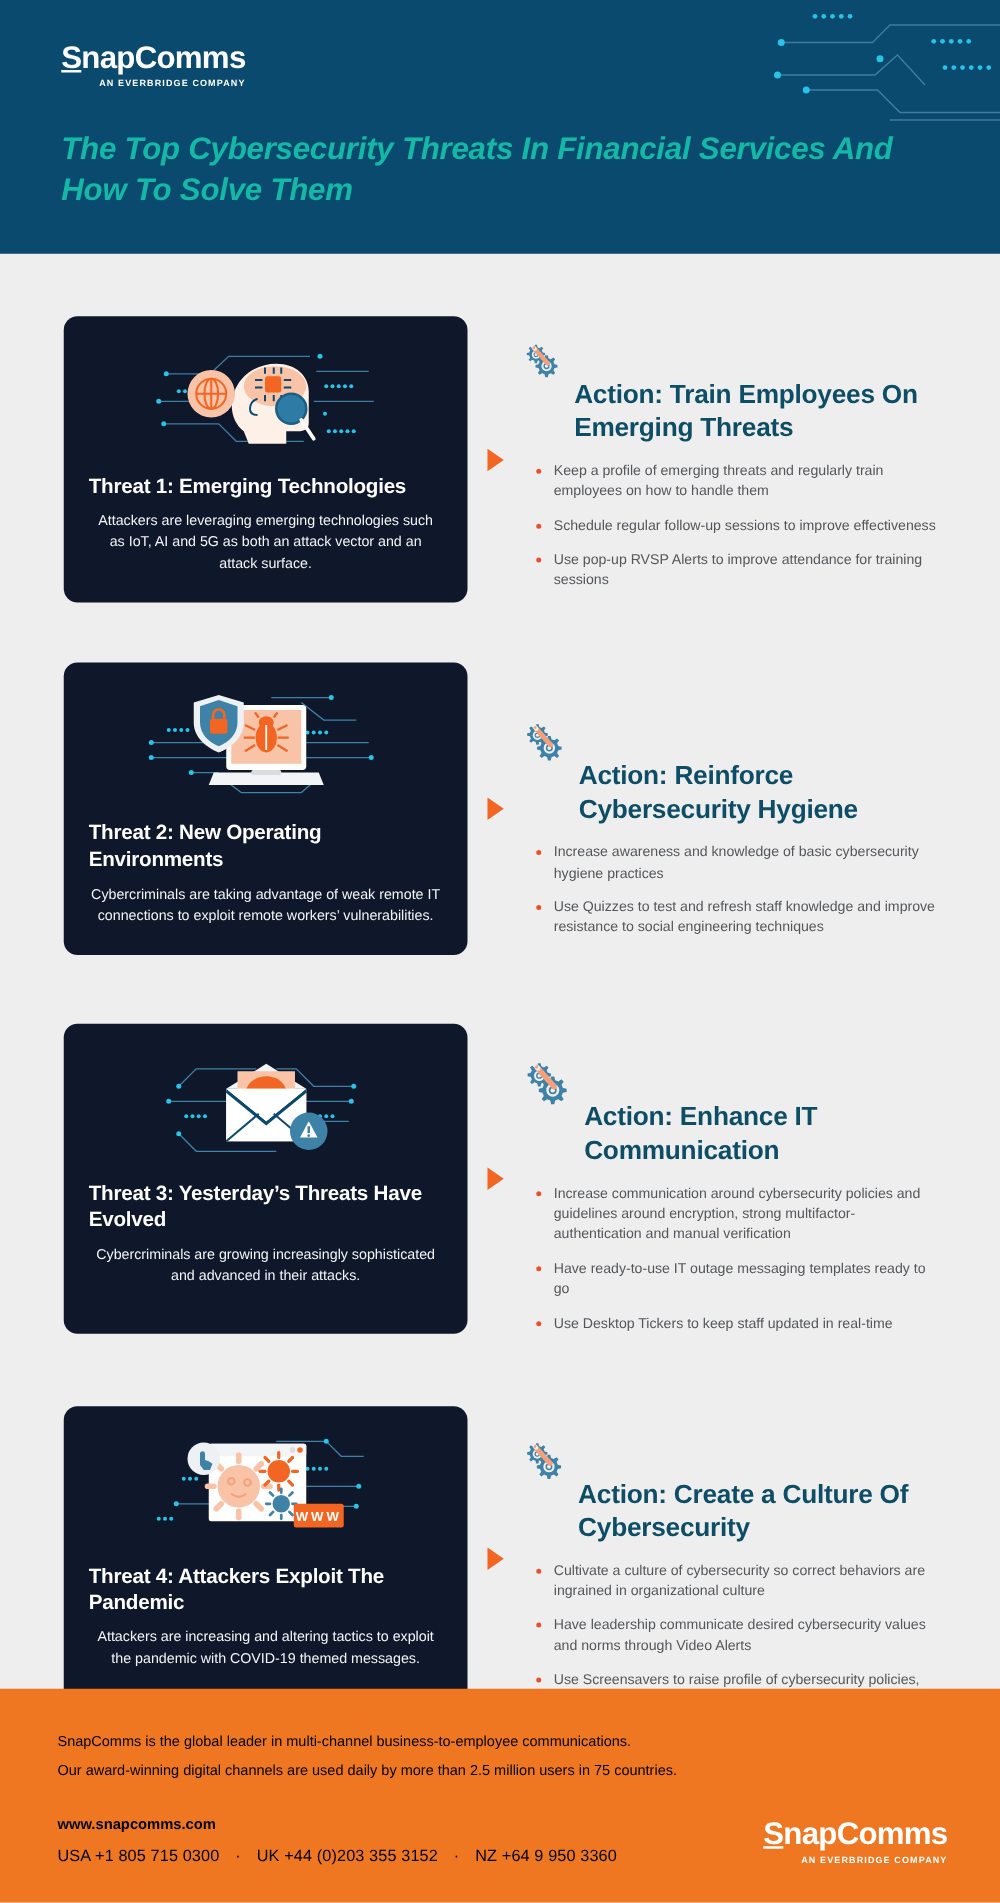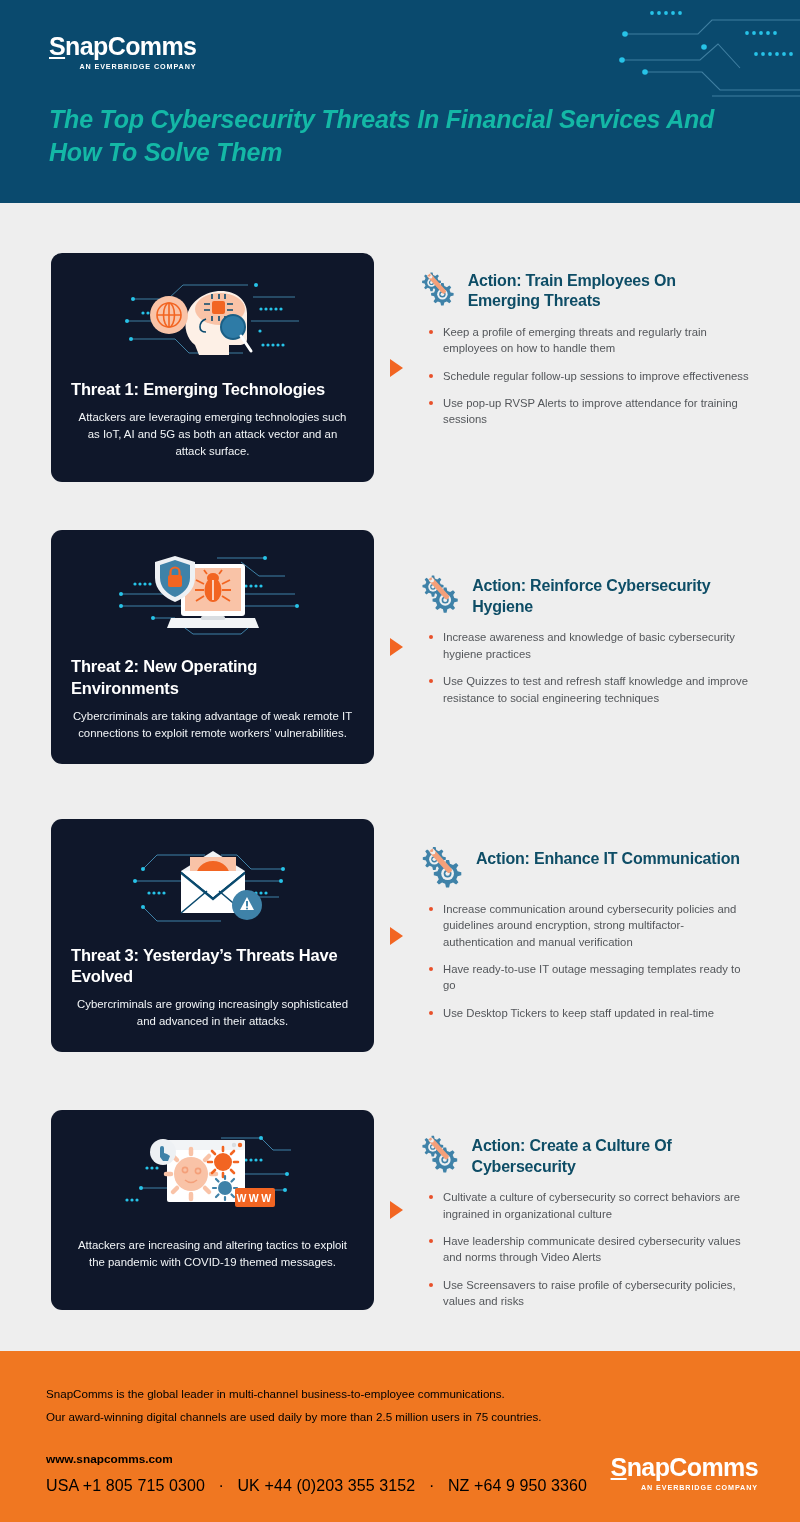--- a/index.html
+++ b/index.html
@@ -73,22 +73,22 @@
   .arrow {
     width:0; height:0;
     border-left:13px solid #f26522;
     border-top:9px solid transparent;
     border-bottom:9px solid transparent;
   }
 
   .action-col { flex:1; padding-right:50px; }
   .action-head { display:flex; align-items:flex-start; gap:11px; }
   .action-title {
-    font-size:16px; font-weight:bold; color:#0e4d66;
-    line-height:1.28; padding-top:6px; letter-spacing:-0.2px;
+    font-size:21px; font-weight:bold; color:#0e4d66;
+    line-height:1.28; padding-top:6px; letter-spacing:-0.2px;margin-top:32px;
   }
   .action-list { margin-top:12px; padding-left:10px; }
   .action-item {
     position:relative;
     font-size:11.3px; line-height:1.45; color:#53565a;
     padding-left:14px; margin-bottom:11px;
   }
   .action-item:last-child { margin-bottom:0; }
   .action-item::before {
     content:"";
@@ -107,21 +107,21 @@
     position:absolute; left:46px;
     font-size:11.6px; line-height:1.5;
   }
   .footer-l1 { top:1385px; }
   .footer-url {
     position:absolute; left:46px; top:1452px;
     font-size:11.8px; font-weight:bold;
   }
   .footer-phones {
     position:absolute; left:46px; top:1477px;
-    font-size:16px; letter-spacing:0.1px;
+    font-size:13px; letter-spacing:0.1px;
   }
   .footer-phones .sep { padding:0 9px; }
   .footer-logo { position:absolute; right:42px; top:1455px; }
   .footer-logo .logo-word { font-size:25px; }
   .footer-logo .logo-sub { font-size:7.2px; }
 </style>
 </head>
 <body>
 
 <div class="header">
@@ -474,20 +474,21 @@
               <path d="M112 53 v-3 M112 71 v3 M103 62 h-3 M121 62 h3"></path>
               <path d="M105.5 55.5 l-2.5-2.5 M118.5 55.5 l2.5-2.5 M105.5 68.5 l-2.5 2.5 M118.5 68.5 l2.5 2.5"></path>
             </g>
           </g>
           <circle cx="50" cy="26" r="13" fill="#eef1f4"></circle>
           <path d="M47 31 l0-9 a2 2 0 0 1 4 0 l0 5 3 1 3 2 -2 5 -5 0z" fill="#3f82a8"></path>
           <rect x="122" y="62" width="40" height="19" rx="2" fill="#f26522"></rect>
           <text x="142" y="75.5" font-family="Liberation Sans, sans-serif" font-size="10.5" font-weight="bold" fill="#ffffff" text-anchor="middle" letter-spacing="2.4">WWW</text>
         </svg>
       </div>
+      <div class="threat-title">Threat 4: Attackers Exploit The Pandemic</div>
       <div class="threat-desc">Attackers are increasing and altering tactics to exploit the pandemic with COVID-19 themed messages.</div>
     </div>
 
     <div class="arrow-col">
       <div class="arrow"></div>
     </div>
 
     <div class="action-col" style="padding-top:20px;">
       <div class="action-head">
         <svg width="46" height="46" viewBox="0 0 46 46">

